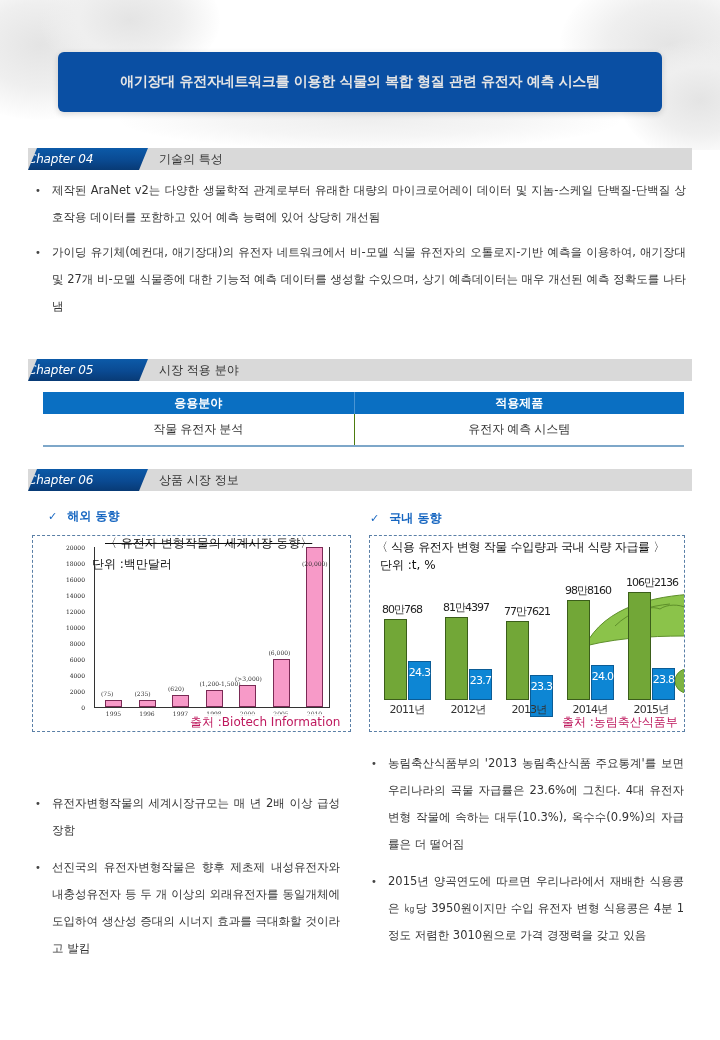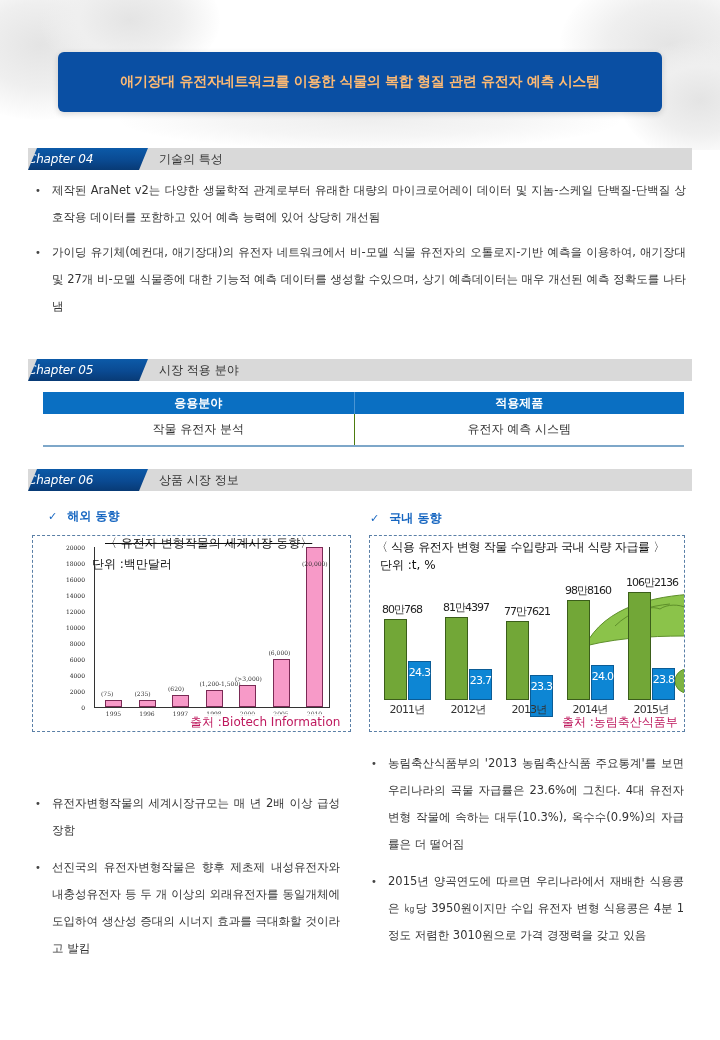--- a/index.html
+++ b/index.html
@@ -6,40 +6,40 @@
   html, body { width: 720px; height: 1040px; background: #ffffff; overflow: hidden; }
   body { position: relative; font-family: "DejaVu Sans", "Liberation Sans", sans-serif; color: #333; }
 
   .clouds { position: absolute; left: 0; top: 0; width: 720px; height: 150px; overflow: hidden; }
   .cloud { position: absolute; border-radius: 50%; background: radial-gradient(ellipse at center, #e4e4e4 0%, #efefef 40%, rgba(255,255,255,0) 72%); }
 
   .title-bar {
     position: absolute; left: 58px; top: 52px; width: 604px; height: 60px;
     background: #0a4fa3; border-radius: 6px;
     display: flex; align-items: center; justify-content: center;
-    color: #fdba74; font-size: 14px; font-weight: bold; letter-spacing: -0.3px;
+    color: #e5e5e5; font-size: 14px; font-weight: bold; letter-spacing: -0.3px;
     box-shadow: 0 2px 6px rgba(0,0,0,0.15);
   }
 
   .chapter { position: absolute; left: 28px; width: 664px; height: 22px; background: #d9d9d9; }
   .chapter .tag {
     position: absolute; left: 0; top: 0; width: 120px; height: 22px;
     background: linear-gradient(180deg, #0c5aa8 0%, #0a4a92 55%, #083a75 100%);
     clip-path: polygon(9px 0, 120px 0, 111px 22px, 0 22px);
     color: #fff; font-style: italic; font-size: 12px;
     display: flex; align-items: center; 
     font-family: "DejaVu Sans", sans-serif; letter-spacing: -0.2px;
   }
   .chapter .ch-title { position: absolute; left: 131px; top: 0; line-height: 22px; font-size: 12px; color: #333; }
 
   .bullets { position: absolute; font-size: 11.5px; color: #333; }
   .bullet { position: relative; padding-left: 22px; line-height: 27px; text-align: justify; }
   .bullet::before { content: "•"; position: absolute; left: 5px; top: 0; font-size: 10px; color: #444; }
 
-  .apptable { position: absolute; left: 43px; top: 392px; width: 641px; border-collapse: collapse; font-size: 12px; }
+  .apptable { position: absolute; left: 43px; top: 392px; width: 641px; border-collapse: collapse; font-size: 12px; font-family: Liberation Serif, serif; }
   .apptable th { background: #0a6fc2; color: #fff; font-weight: bold; height: 22px; text-align: center; font-size: 12px; }
   .apptable td { height: 32px; text-align: center; color: #333; border-bottom: 2px solid #7ea7c9; }
   .apptable th:first-child, .apptable td:first-child { border-right: 1px solid #4d7c0f; width: 311px; }
   .apptable th:first-child { border-right: 1px solid #4a95d4; }
 
   .subhead { position: absolute; font-size: 12px; font-weight: bold; color: #1565c0; }
   .subhead .check { color: #1565c0; font-weight: normal; font-size: 11px; margin-right: 10px; }
 
   .chartbox { position: absolute; border: 1px dashed #5a7fa6; background: #fff; overflow: hidden; }
 

